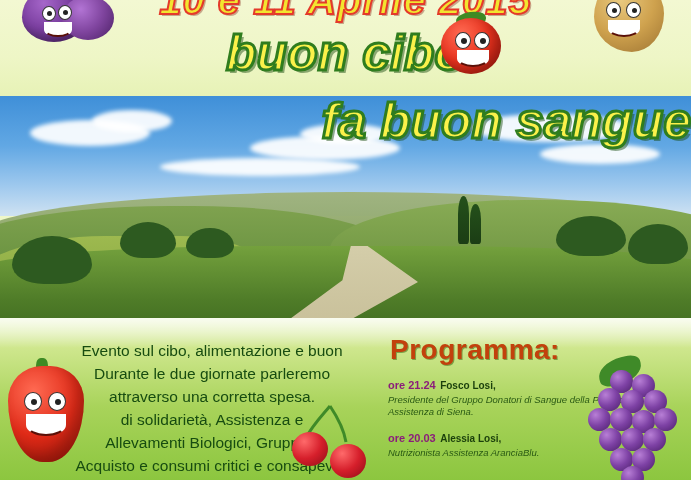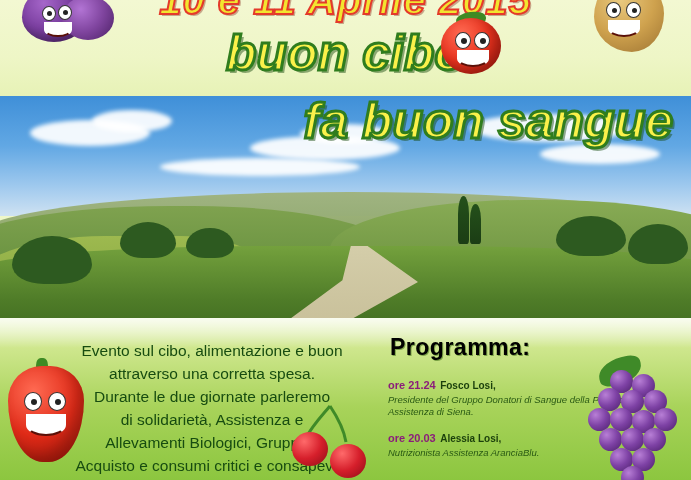--- a/index.html
+++ b/index.html
@@ -52,21 +52,20 @@
     color: #fbf14a;
     -webkit-text-stroke: 3px #2f7d1e;
     text-shadow: 3px 3px 0 rgba(20,70,10,.45);
     white-space: nowrap;
   }
   .title2 {
     position: absolute;
     left: 0; top: 92px;
     width: 691px;
     text-align: right;
-    padding-right: 18px;
     box-sizing: border-box;
     font-size: 50px;
     font-weight: bold;
     font-style: italic;
     color: #fbf14a;
     -webkit-text-stroke: 3px #2f7d1e;
     text-shadow: 3px 3px 0 rgba(20,70,10,.45);
     white-space: nowrap;
     z-index: 6;
   }
@@ -154,23 +153,23 @@
     width: 300px;
     font-size: 15.5px;
     line-height: 1.48;
     color: #174c10;
     text-align: center;
   }
 
   .programma {
     position: absolute;
     left: 390px; top: 334px;
-    font-size: 23px;
-    font-weight: bold;
-    color: #000000;
+    font-size: 28px;
+    font-weight: bold;
+    color: #c2410c;
     text-shadow: 1px 1px 0 rgba(60,110,20,.55);
     letter-spacing: .5px;
   }
   .prog-box {
     position: absolute;
     left: 388px; top: 374px;
     width: 268px;
     color: #1d4a0c;
   }
   .prog-date {
@@ -334,22 +333,22 @@
   </div>
 
   <div class="title2">fa buon sangue</div>
 
   <div class="lower">
     <div class="lower-sheen"></div>
   </div>
 
   <div class="blurb">
     <div>Evento sul cibo, alimentazione e buon</div>
+    <div>Durante le due giornate parleremo</div>
     <div>attraverso una corretta spesa.</div>
-    <div>Durante le due giornate parleremo</div>
     <div>di solidarietà, Assistenza e</div>
     <div>Allevamenti Biologici, Gruppi di</div>
     <div>Acquisto e consumi critici e consapevoli</div>
   </div>
 
   <div class="programma">Programma:</div>
 
   <div class="prog-box">
 
     <div class="prog-item">

